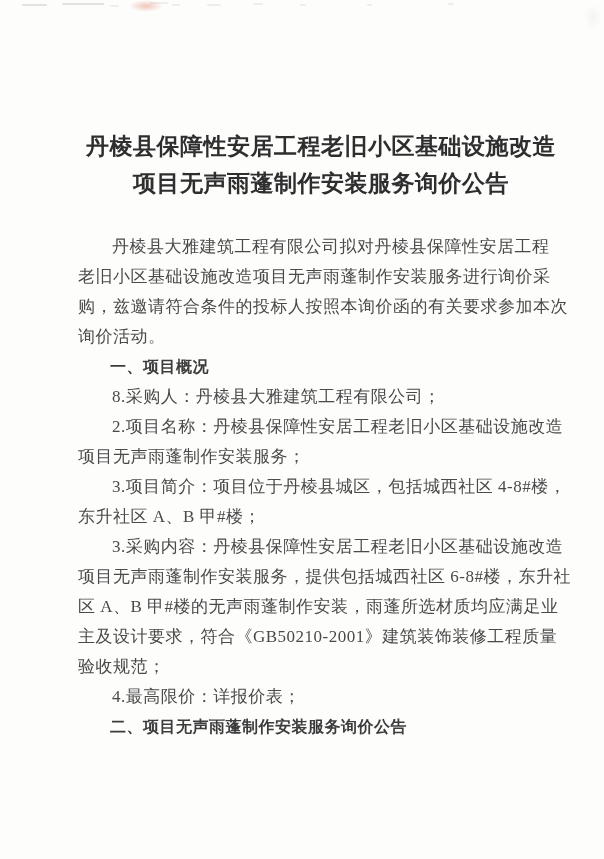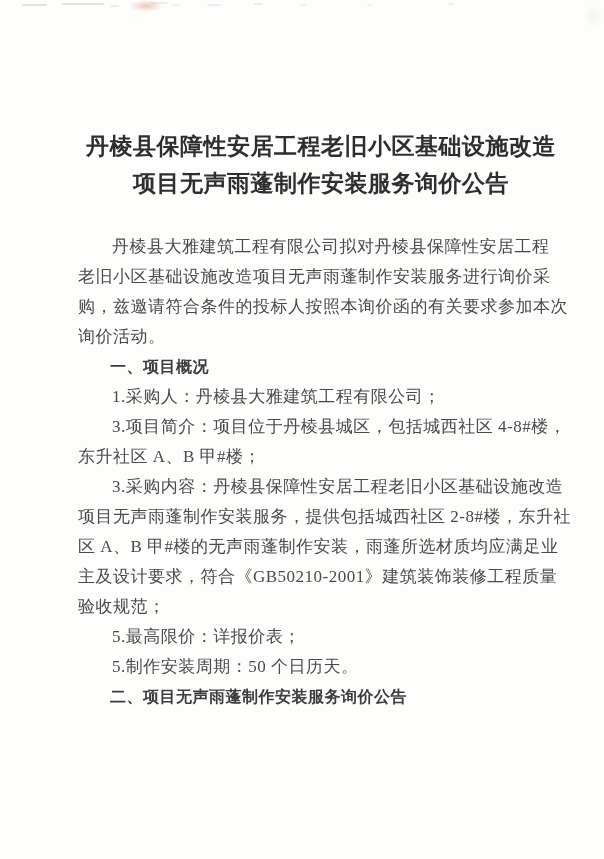--- a/index.html
+++ b/index.html
@@ -96,32 +96,33 @@
 
   <div class="doc-body">
 
     <p class="para">丹棱县大雅建筑工程有限公司拟对丹棱县保障性安居工程
 老旧小区基础设施改造项目无声雨蓬制作安装服务进行询价采
 购，兹邀请符合条件的投标人按照本询价函的有关要求参加本次
 询价活动。</p>
 
     <h2 class="heading">一、项目概况</h2>
 
-    <p class="para">1.采购人：丹棱县大雅建筑工程有限公司；</p>
+    <p class="para">8.采购人：丹棱县大雅建筑工程有限公司；</p>
 
+    <p class="para">2.项目名称：丹棱县保障性安居工程老旧小区基础设施改造
+项目无声雨蓬制作安装服务；</p>
 
     <p class="para">3.项目简介：项目位于丹棱县城区，包括城西社区 4-8#楼，
 东升社区 A、B 甲#楼；</p>
 
     <p class="para">3.采购内容：丹棱县保障性安居工程老旧小区基础设施改造
-项目无声雨蓬制作安装服务，提供包括城西社区 2-8#楼，东升社
+项目无声雨蓬制作安装服务，提供包括城西社区 6-8#楼，东升社
 区 A、B 甲#楼的无声雨蓬制作安装，雨蓬所选材质均应满足业
 主及设计要求，符合《GB50210-2001》建筑装饰装修工程质量
 验收规范；</p>
 
-    <p class="para">5.最高限价：详报价表；</p>
+    <p class="para">4.最高限价：详报价表；</p>
 
-    <p class="para">5.制作安装周期：50 个日历天。</p>
 
     <h2 class="heading">二、项目无声雨蓬制作安装服务询价公告</h2>
 
   </div>
 </div>
 
 </body></html>

